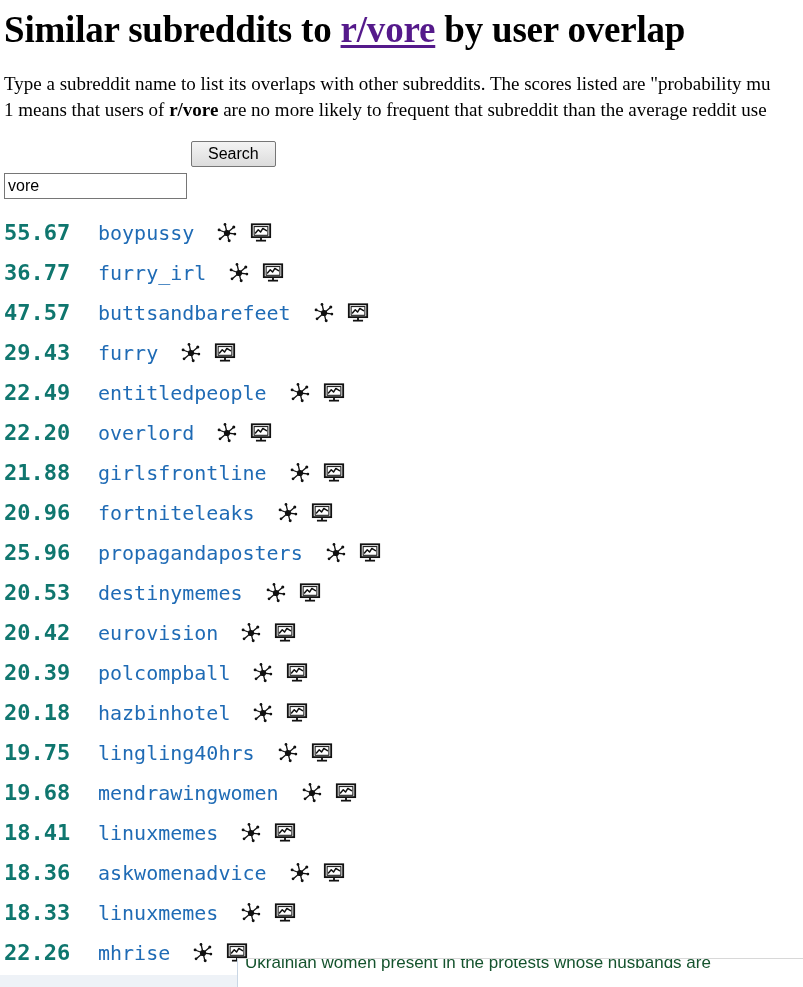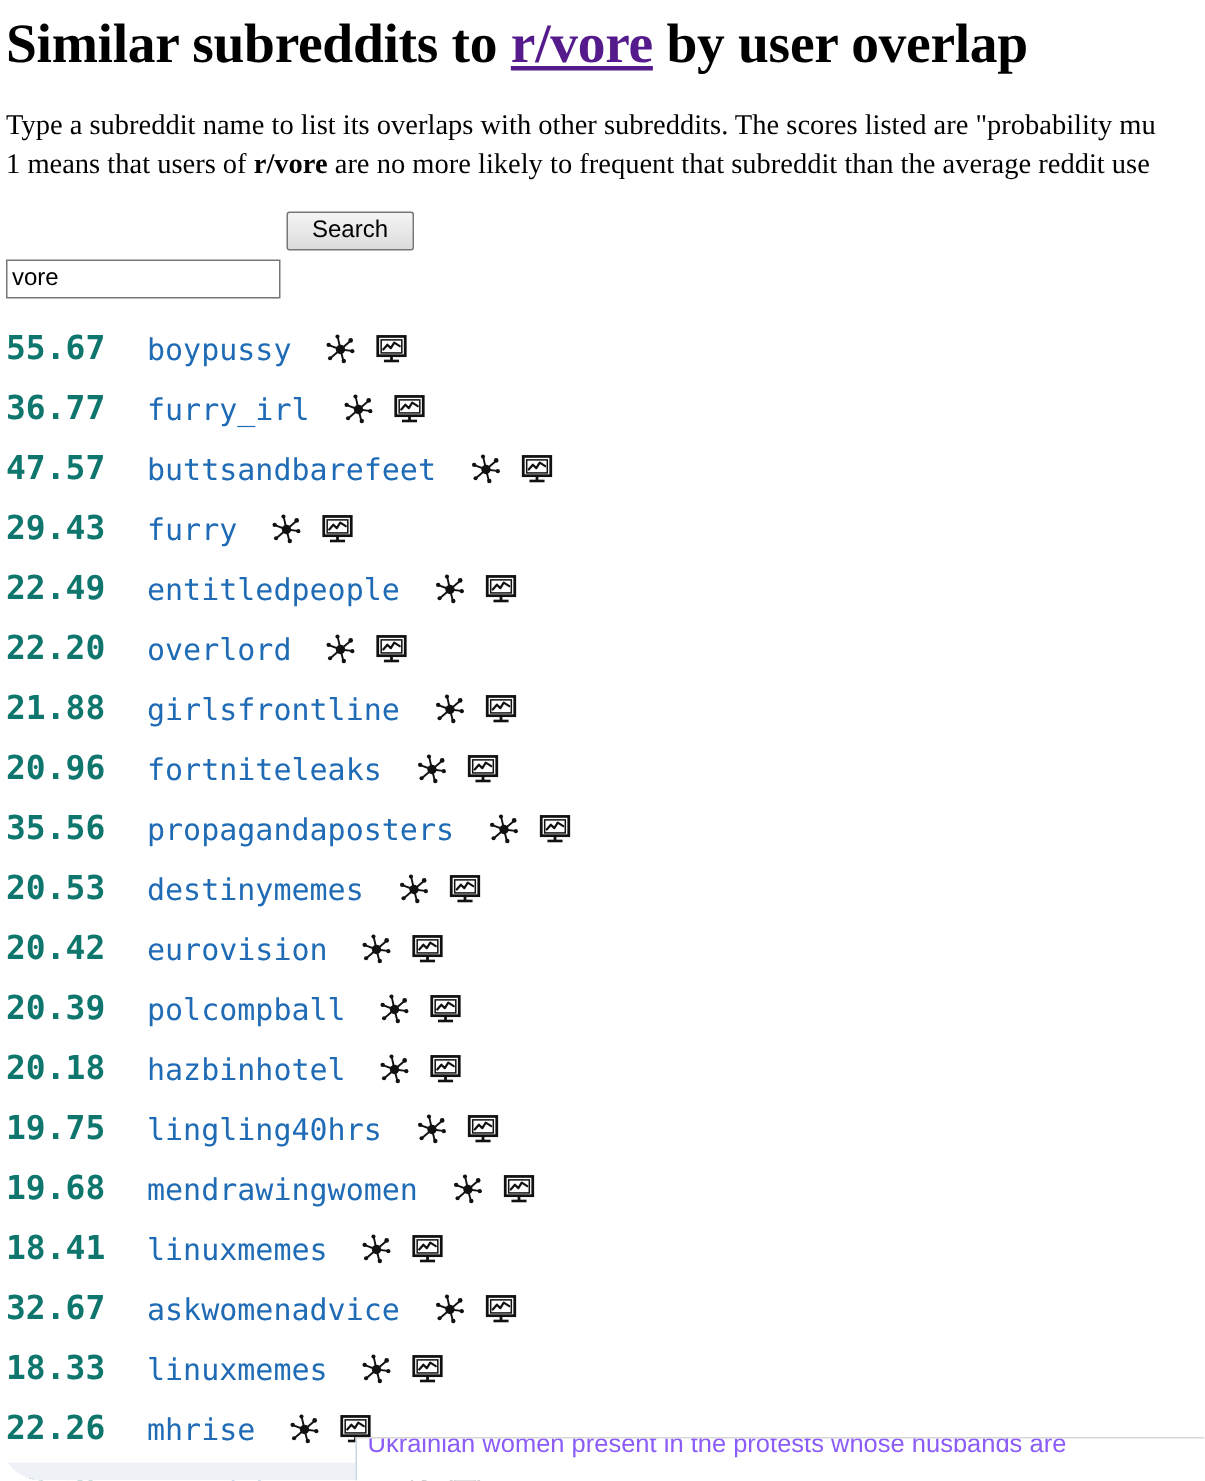--- a/index.html
+++ b/index.html
@@ -17,21 +17,20 @@
   }
 
   
   .page {
     position: absolute;
     left: 0; top: 0;
     width: 803px;
     height: 987px;
     overflow: hidden;
     background: #ffffff;
-    border-radius: 28px;
   }
   .content {
     position: absolute;
     left: 0; top: 0;
     width: 1100px;           
     padding: 0 0 0 4px;
     box-sizing: border-box;
   }
 
   
@@ -151,21 +150,21 @@
     background: #ffffff;
     border-left: 1px solid #c9d6e4;
     border-top: 1px solid #d8d8d8;
   }
   .overlay-text {
     position: absolute;
     left: 7px;
     top: -9px;
     font-family: "Liberation Sans", sans-serif;
     font-size: 17px;
-    color: #8b5cf6;
+    color: #14532d;
     white-space: nowrap;
     line-height: 26px;
   }
   .overlay-strip-left {
     position: absolute;
     left: 0;
     top: 975px;
     width: 237px;
     height: 12px;
     background: #eef2f7;
@@ -472,21 +471,21 @@
   <rect x="2" y="2.5" width="20" height="14" fill="none" stroke="#111111" stroke-width="2"></rect>
   <rect x="4.5" y="5" width="15" height="9.5" fill="none" stroke="#111111" stroke-width="1.1"></rect>
   <polyline points="6,12 9,8.5 11.5,11 14,7 18,9.5" fill="none" stroke="#111111" stroke-width="1.6" stroke-linejoin="round" stroke-linecap="round"></polyline>
   <rect x="11" y="16.5" width="2" height="3.2" fill="#111111"></rect>
   <rect x="6.5" y="19.4" width="11" height="1.9" fill="#111111"></rect>
 </svg>
             </span>
           </span>
         </li>
         <li class="result-row">
-          <span class="score">35.56</span>
+          <span class="score">25.96</span>
           <a class="sub-name" href="#">propagandaposters</a>
           <span class="icon-group">
             <span class="icon">
 <svg width="22" height="22" viewBox="0 0 24 24" aria-hidden="true">
   <g stroke="#111111" stroke-width="1.4">
     <line x1="12" y1="12" x2="19" y2="6"></line>
     <line x1="12" y1="12" x2="20" y2="13"></line>
     <line x1="12" y1="12" x2="14" y2="20"></line>
     <line x1="12" y1="12" x2="5" y2="18"></line>
     <line x1="12" y1="12" x2="4" y2="9"></line>
@@ -760,21 +759,21 @@
   <rect x="2" y="2.5" width="20" height="14" fill="none" stroke="#111111" stroke-width="2"></rect>
   <rect x="4.5" y="5" width="15" height="9.5" fill="none" stroke="#111111" stroke-width="1.1"></rect>
   <polyline points="6,12 9,8.5 11.5,11 14,7 18,9.5" fill="none" stroke="#111111" stroke-width="1.6" stroke-linejoin="round" stroke-linecap="round"></polyline>
   <rect x="11" y="16.5" width="2" height="3.2" fill="#111111"></rect>
   <rect x="6.5" y="19.4" width="11" height="1.9" fill="#111111"></rect>
 </svg>
             </span>
           </span>
         </li>
         <li class="result-row">
-          <span class="score">32.67</span>
+          <span class="score">18.36</span>
           <a class="sub-name" href="#">askwomenadvice</a>
           <span class="icon-group">
             <span class="icon">
 <svg width="22" height="22" viewBox="0 0 24 24" aria-hidden="true">
   <g stroke="#111111" stroke-width="1.4">
     <line x1="12" y1="12" x2="19" y2="6"></line>
     <line x1="12" y1="12" x2="20" y2="13"></line>
     <line x1="12" y1="12" x2="14" y2="20"></line>
     <line x1="12" y1="12" x2="5" y2="18"></line>
     <line x1="12" y1="12" x2="4" y2="9"></line>

